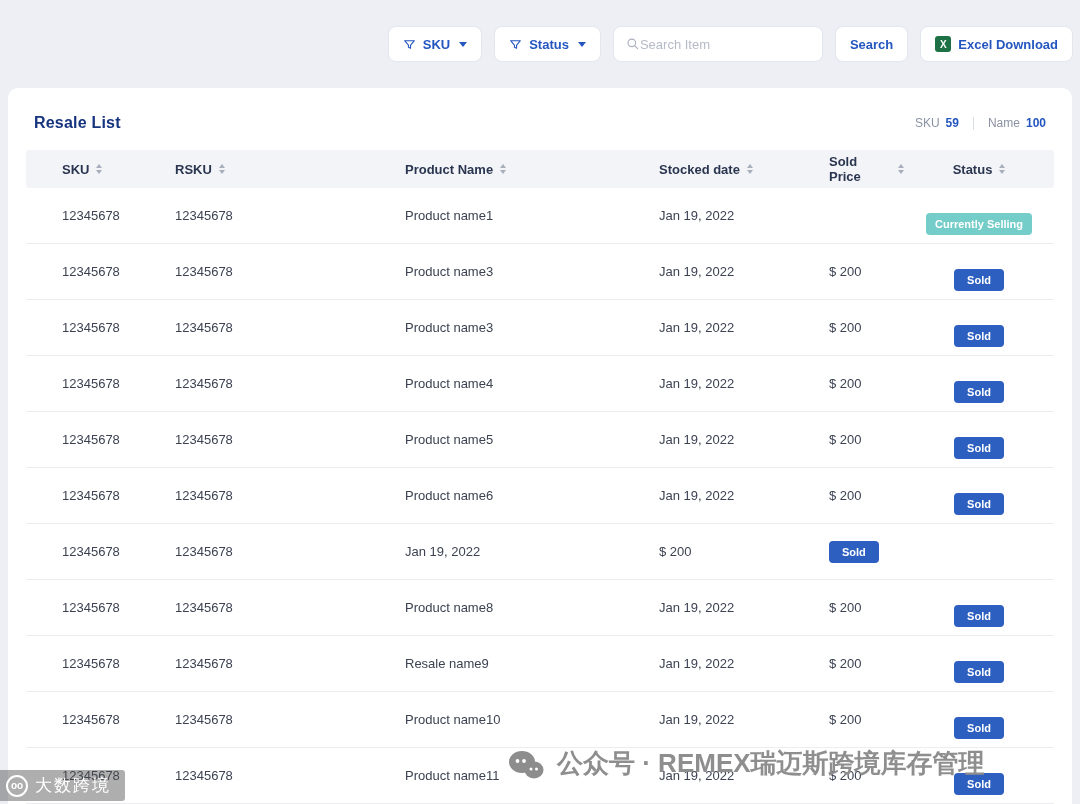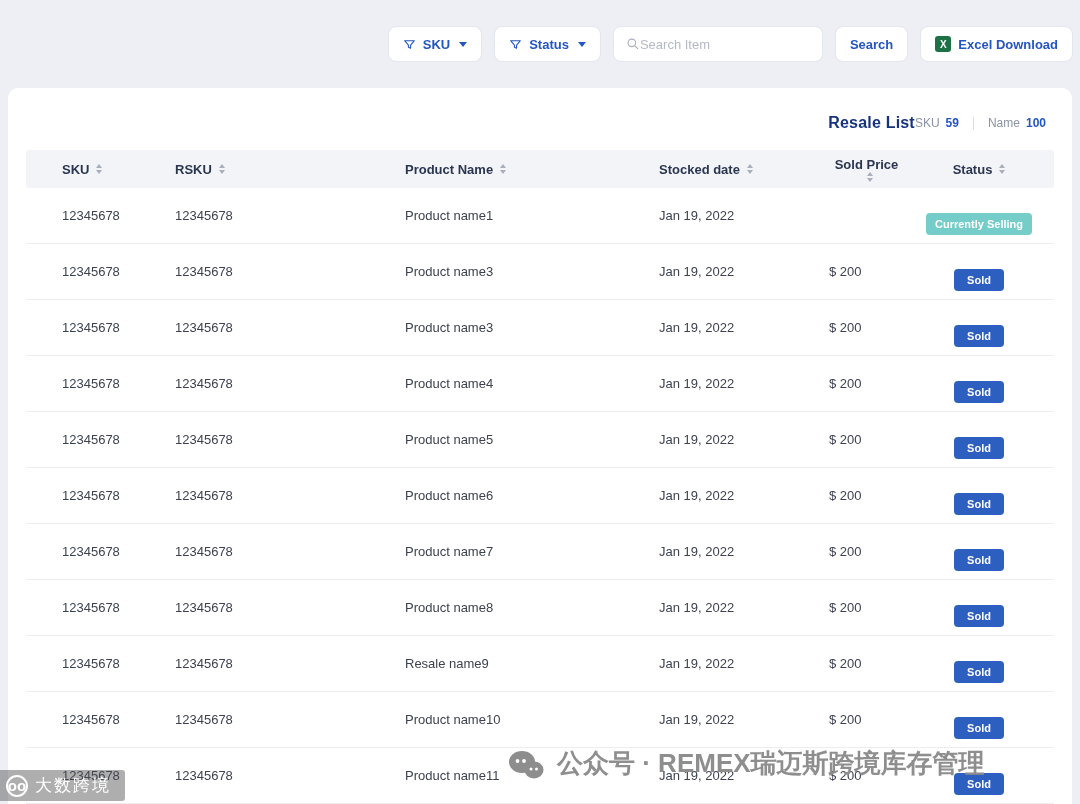--- a/index.html
+++ b/index.html
@@ -69,21 +69,21 @@
   
   .card {
     margin:0 8px;
     background:#fff;
     border-radius:10px 10px 0 0;
     padding:0 18px;
     height:716px;
     overflow:hidden;
   }
   .card-head {
-    display:flex; justify-content:flex-end; align-items:center;
+    display:flex; justify-content:space-between; align-items:center;
     padding:26px 8px 18px 8px;
   }
   .page-title {
     color:var(--title);
     font-size:16px;
     font-weight:700;
     letter-spacing:0.2px;
   }
   .summary { display:flex; align-items:center; gap:6px; font-size:12px; }
   .summary .lbl { color:#8a92a3; }
@@ -102,21 +102,21 @@
     border-radius:3px;
     color:#2a3550;
     font-size:13px;
     font-weight:700;
   }
   .hcell { display:flex; align-items:center; cursor:pointer; }
   .hcell, .tcell { padding-left:34px; }
   .thead .hcell:nth-child(1), .trow .tcell:nth-child(1) { padding-left:36px; }
   .thead .hcell:nth-child(4) { padding-left:45px; }
   .trow .tcell:nth-child(4) { padding-left:45px; }
-  .thead .hcell:nth-child(5), .trow .tcell:nth-child(5) { padding-left:40px;flex-direction:column; }
+  .thead .hcell:nth-child(5), .trow .tcell:nth-child(5) { padding-left:40px; }
   .thead .hcell:nth-child(6), .trow .tcell:nth-child(6) {
     padding-left:0; justify-content:center; display:flex;
   }
   .sort { display:inline-flex; flex-direction:column; gap:2px; margin-left:7px; }
   .sort i { width:0; height:0; border-left:3.5px solid transparent; border-right:3.5px solid transparent; }
   .sort i.up   { border-bottom:4px solid #a7aebc; }
   .sort i.down { border-top:4px solid #a7aebc; }
 
   .trow {
     height:56px;
@@ -158,21 +158,21 @@
     font-size:17px;
     letter-spacing:2px;
     z-index:6;
     border-radius:0 3px 3px 0;
   }
   .wm-logo {
     width:22px; height:22px;
     border:2px solid #fff;
     border-radius:50%;
     display:inline-flex; align-items:center; justify-content:center;
-    font-size:15px; font-weight:700; letter-spacing:0;
+    font-size:10px; font-weight:700; letter-spacing:0;
   }
 </style>
 </head>
 <body>
 
 <div class="topbar">
 
   <button class="chip">
     <svg width="13" height="13" viewBox="0 0 24 24" fill="none" stroke="#2456c0" stroke-width="2" stroke-linejoin="round">
         <path d="M3 5h18l-7 8v6l-4-2v-4L3 5z"></path>
@@ -322,21 +322,20 @@
         <div class="tcell">Product name6</div>
         <div class="tcell">Jan 19, 2022</div>
         <div class="tcell">$ 200</div>
         <div class="tcell">
           <span class="badge sold">Sold</span>
         </div>
       </div>
       <div class="trow">
         <div class="tcell">12345678</div>
         <div class="tcell">12345678</div>
-        <div class="tcell">Product name7</div>
         <div class="tcell">Jan 19, 2022</div>
         <div class="tcell">$ 200</div>
         <div class="tcell">
           <span class="badge sold">Sold</span>
         </div>
       </div>
       <div class="trow">
         <div class="tcell">12345678</div>
         <div class="tcell">12345678</div>
         <div class="tcell">Product name8</div>

